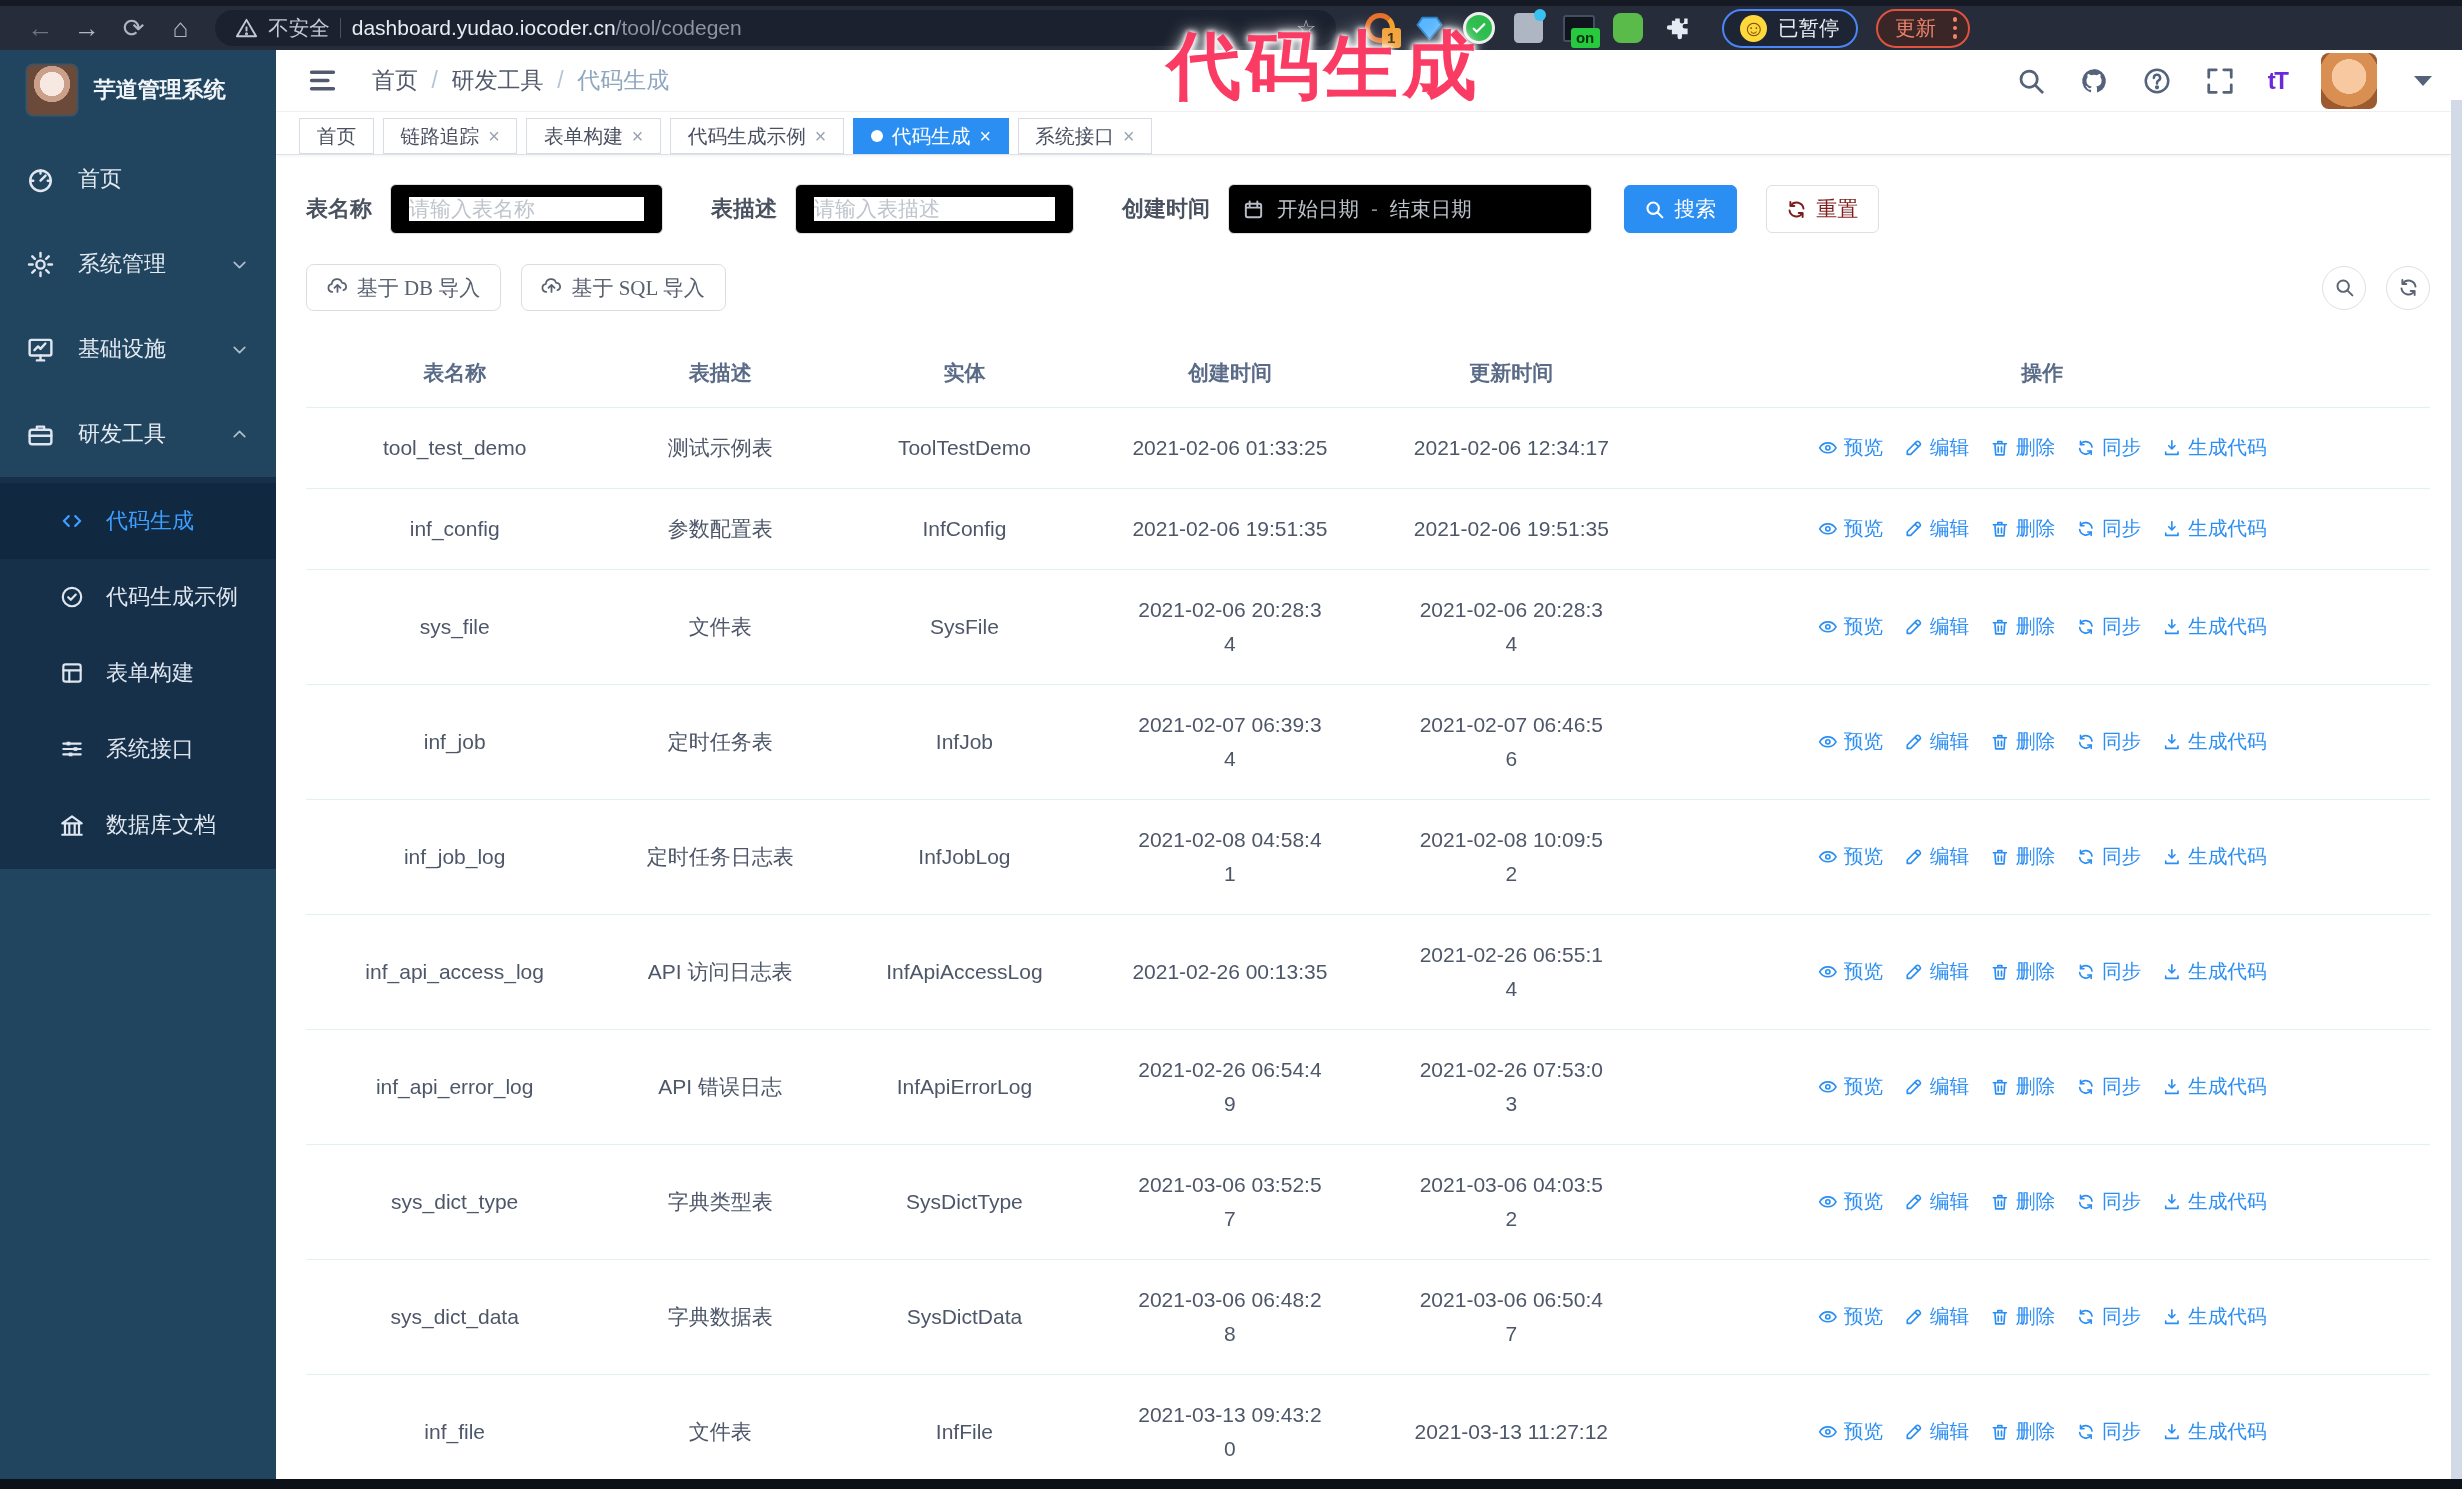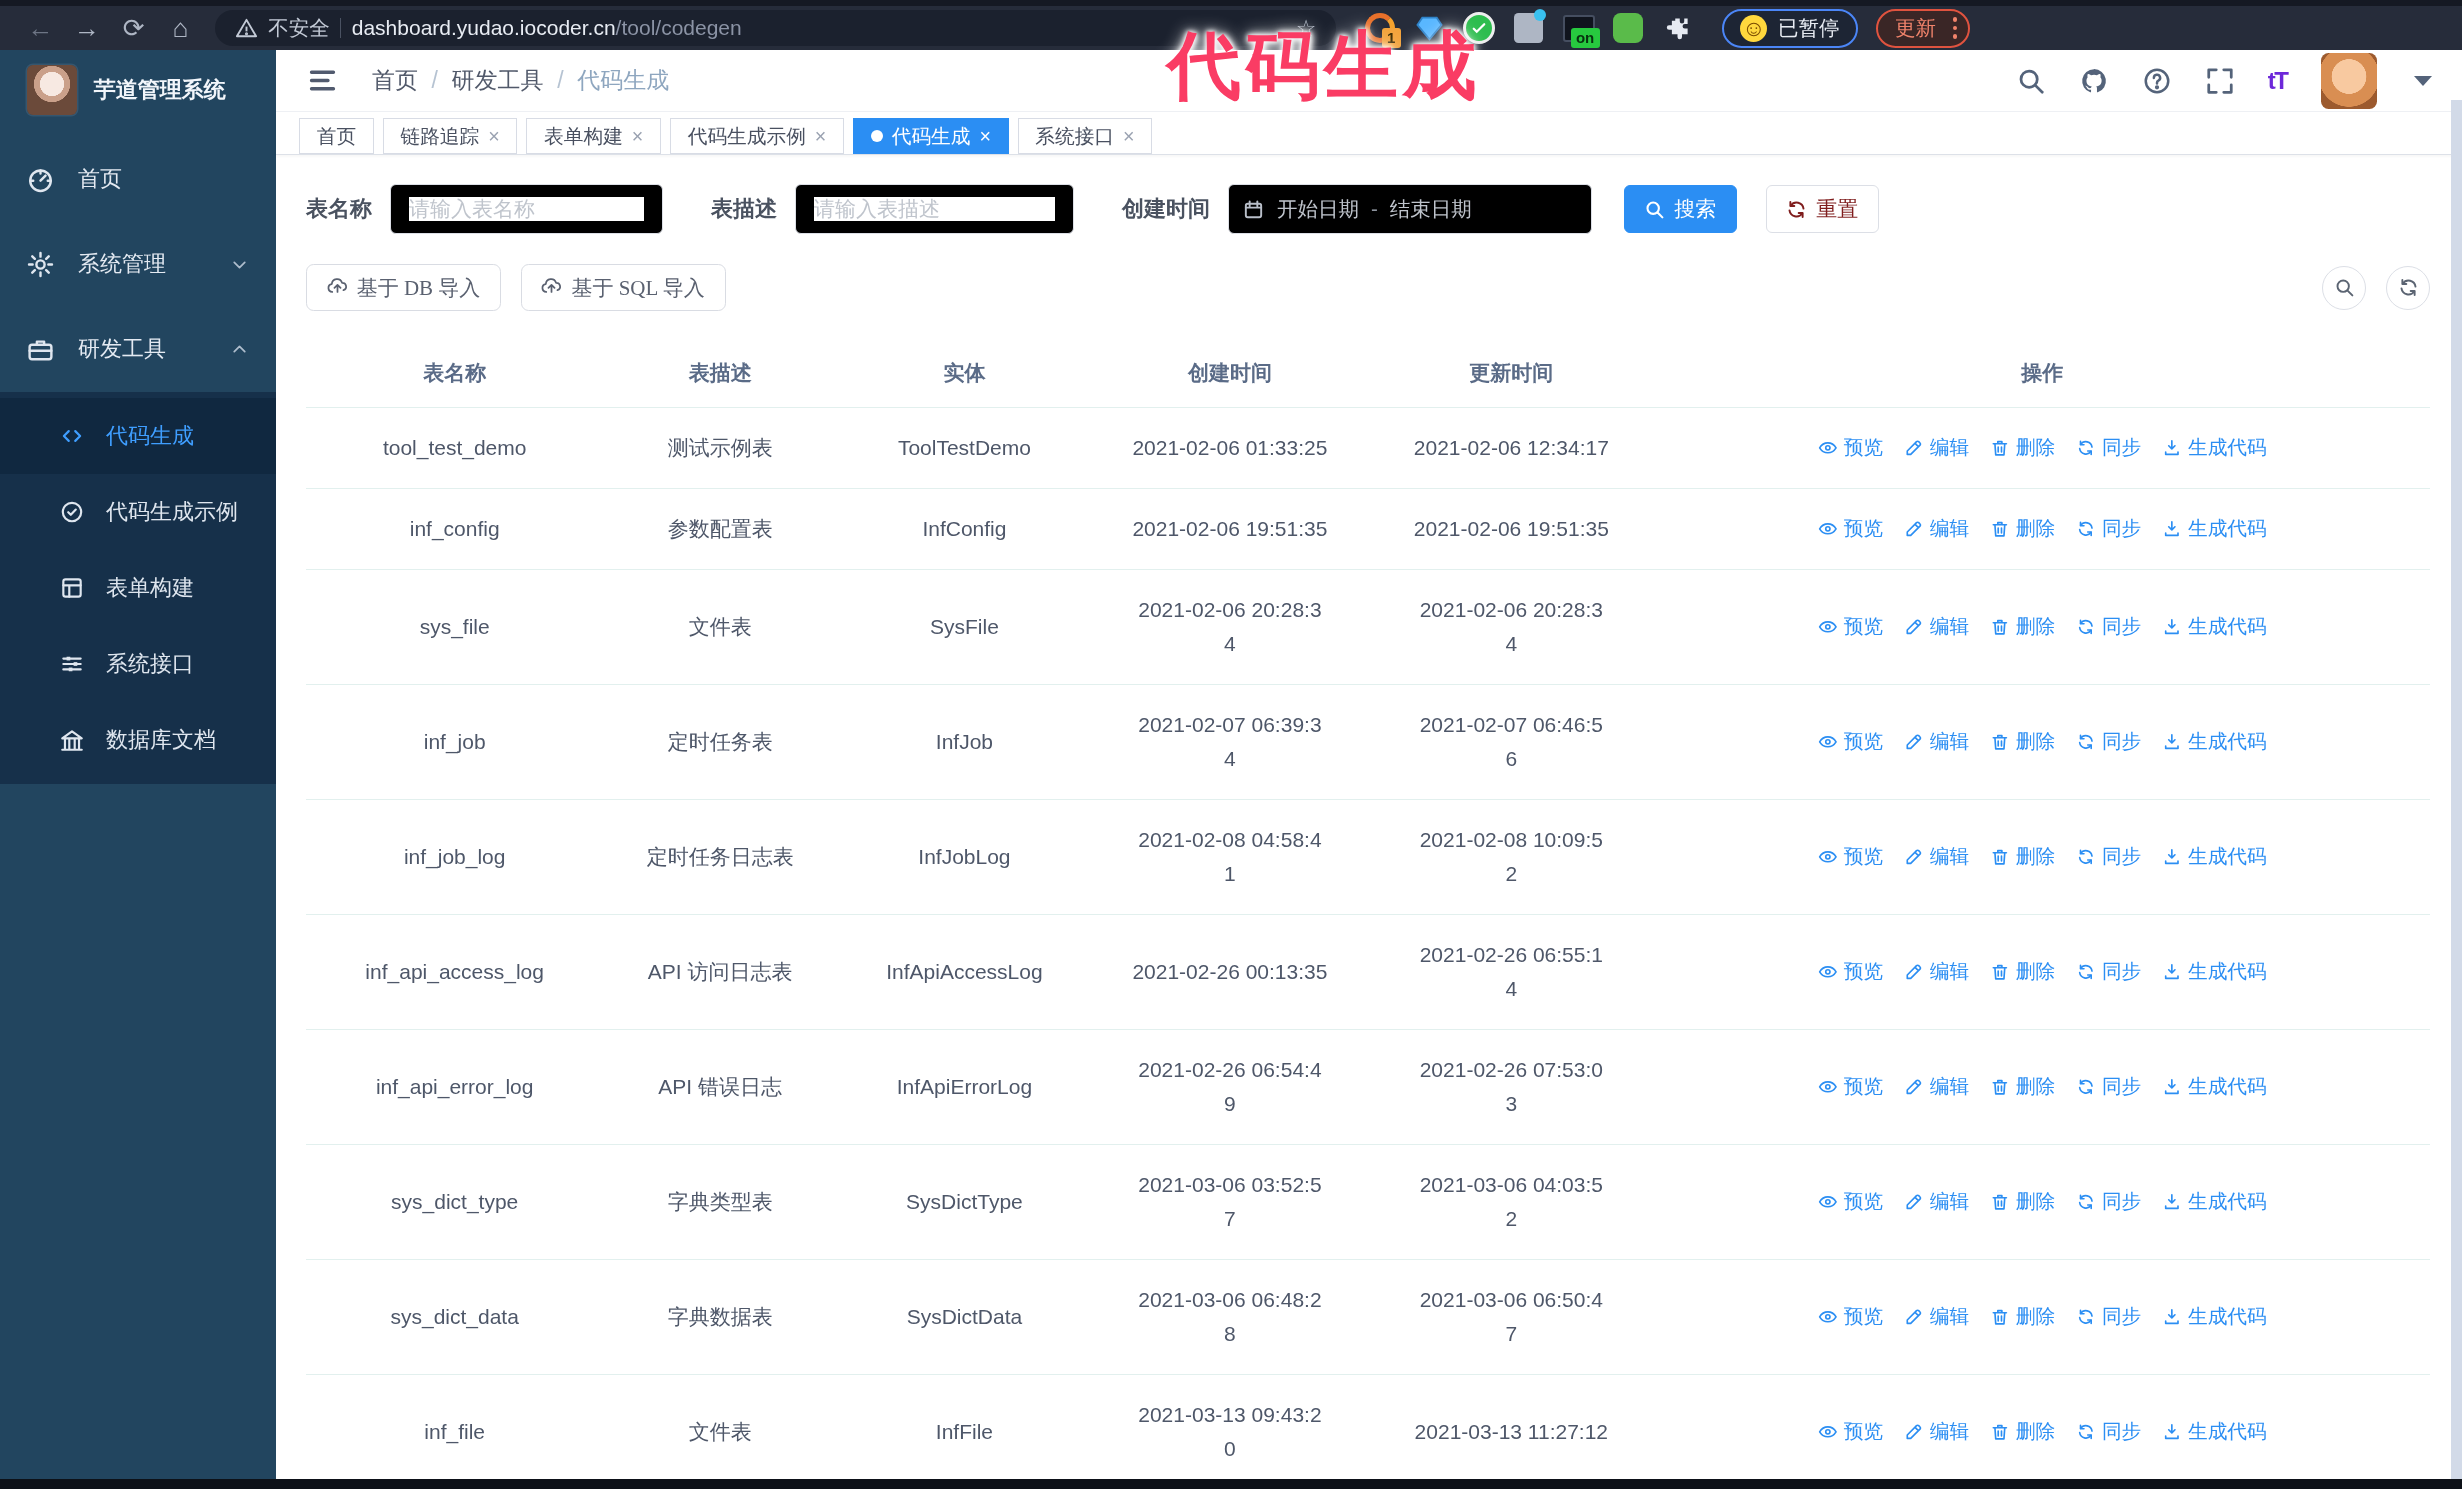--- a/index.html
+++ b/index.html
@@ -220,20 +220,34 @@
           <span>系统管理</span>
           <span class="ico chev">
             <svg viewBox="0 0 24 24" fill="none" stroke="currentColor" stroke-width="2" stroke-linecap="round" stroke-linejoin="round">
               <path d="M6 9.5l6 6 6-6"></path>
             </svg>
           </span>
         </div>
         <div class="menu-item">
           <span class="ico mi-icon">
             <svg viewBox="0 0 24 24" fill="none" stroke="currentColor" stroke-width="2" stroke-linecap="round" stroke-linejoin="round">
+              <rect x="3" y="4" width="18" height="13" rx="1.5"></rect>
+              <path d="M9 21h6M12 17v4M7 12.5l3-3 2 2 4-4.5"></path>
+            </svg>
+          </span>
+          <span>基础设施</span>
+          <span class="ico chev">
+            <svg viewBox="0 0 24 24" fill="none" stroke="currentColor" stroke-width="2" stroke-linecap="round" stroke-linejoin="round">
+              <path d="M6 9.5l6 6 6-6"></path>
+            </svg>
+          </span>
+        </div>
+        <div class="menu-item">
+          <span class="ico mi-icon">
+            <svg viewBox="0 0 24 24" fill="none" stroke="currentColor" stroke-width="2" stroke-linecap="round" stroke-linejoin="round">
               <rect x="3" y="8" width="18" height="12" rx="2"></rect>
               <path d="M9 8V5.5h6V8M3 13h18"></path>
             </svg>
           </span>
           <span>研发工具</span>
           <span class="ico chev">
             <svg viewBox="0 0 24 24" fill="none" stroke="currentColor" stroke-width="2" stroke-linecap="round" stroke-linejoin="round">
               <path d="M6 14.5l6-6 6 6"></path>
             </svg>
           </span>

